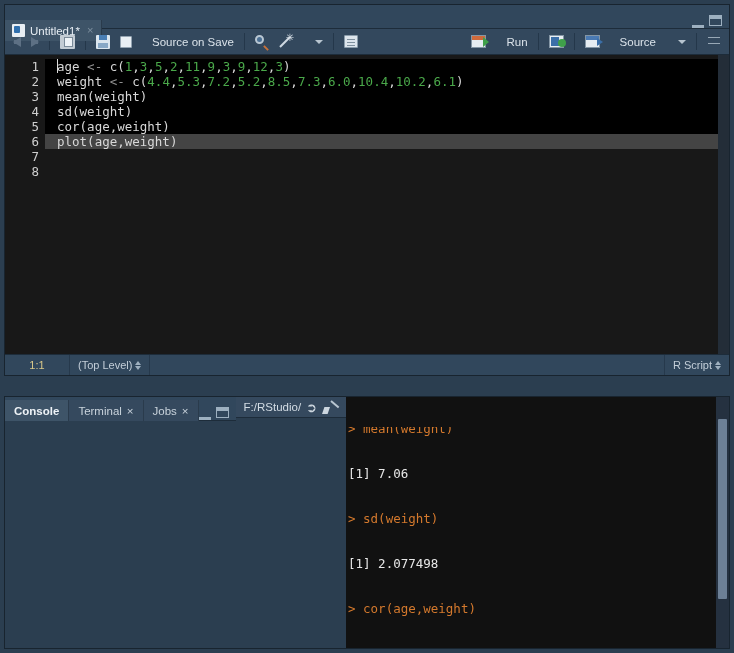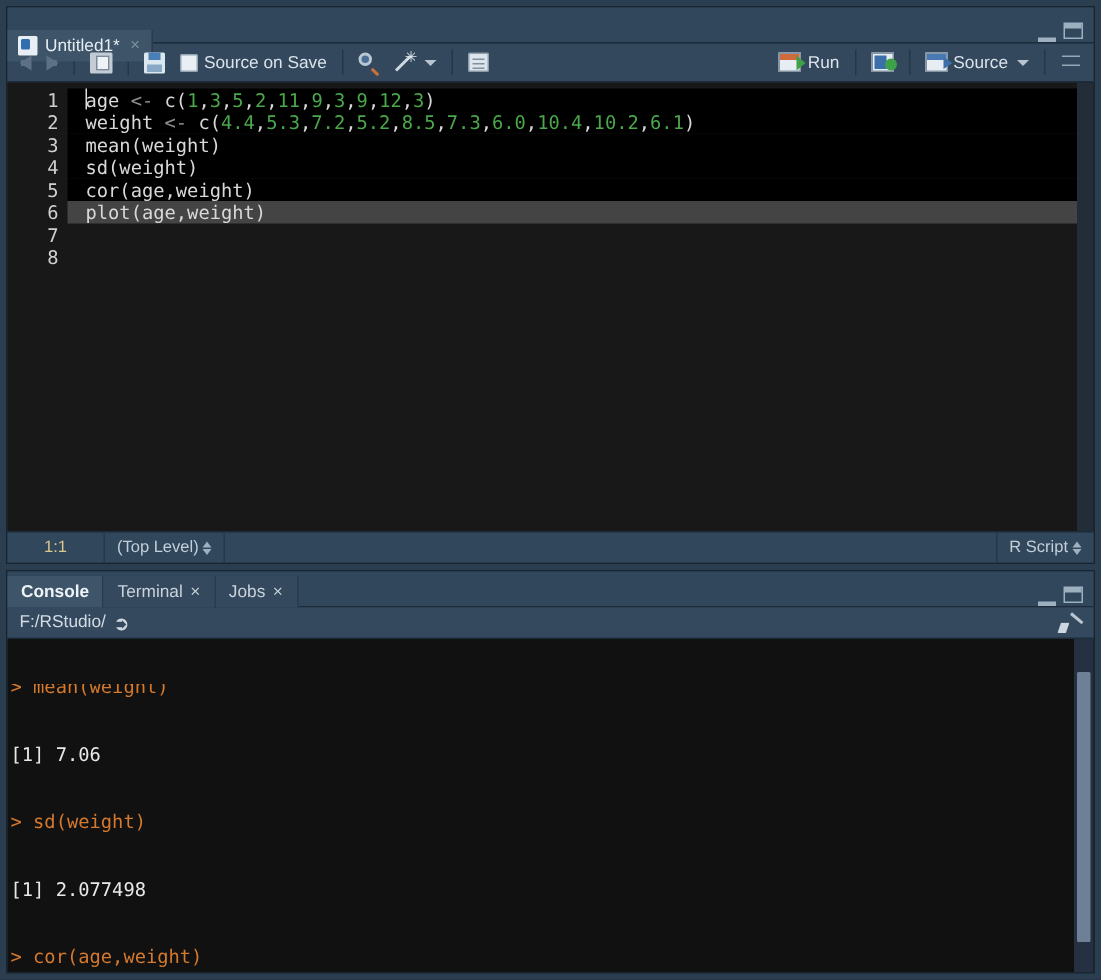--- a/index.html
+++ b/index.html
@@ -120,21 +120,21 @@
   }
   .tb-sep {
     width: 1px; height: 17px;
     background: #24374a;
     margin: 0 4px;
     flex: none;
   }
   .tb-btn {
     display: flex;
     align-items: center;
-    gap: 4px;
+    gap: 20px;
     padding: 2px 4px;
     border-radius: 2px;
     color: #dbe3ea;
     font-size: 11.5px;
     white-space: nowrap;
   }
   .arrow-ico {
     width: 0; height: 0;
     border-top: 5px solid transparent;
     border-bottom: 5px solid transparent;
@@ -426,23 +426,23 @@
     width: 0; height: 0;
     border-left: 3px solid transparent;
     border-right: 3px solid transparent;
   }
   .sb-stack i.up { border-bottom: 4px solid #9fb0bf; }
   .sb-stack i.dn { border-top: 4px solid #9fb0bf; }
 
   
   .console-pane {
     flex: 1;
-    margin-top: 4px;
-    display: flex;
-    flex-direction: column;
+    margin-top: 20px;
+    display: flex;
+    flex-direction: row;
     min-height: 0;
     justify-content: center;
   }
   .console-tabbar {
     height: 23px;
     display: flex;
     align-items: flex-end;
     background: #31475c;
     border-bottom: 1px solid #1d2c3a;
   }

